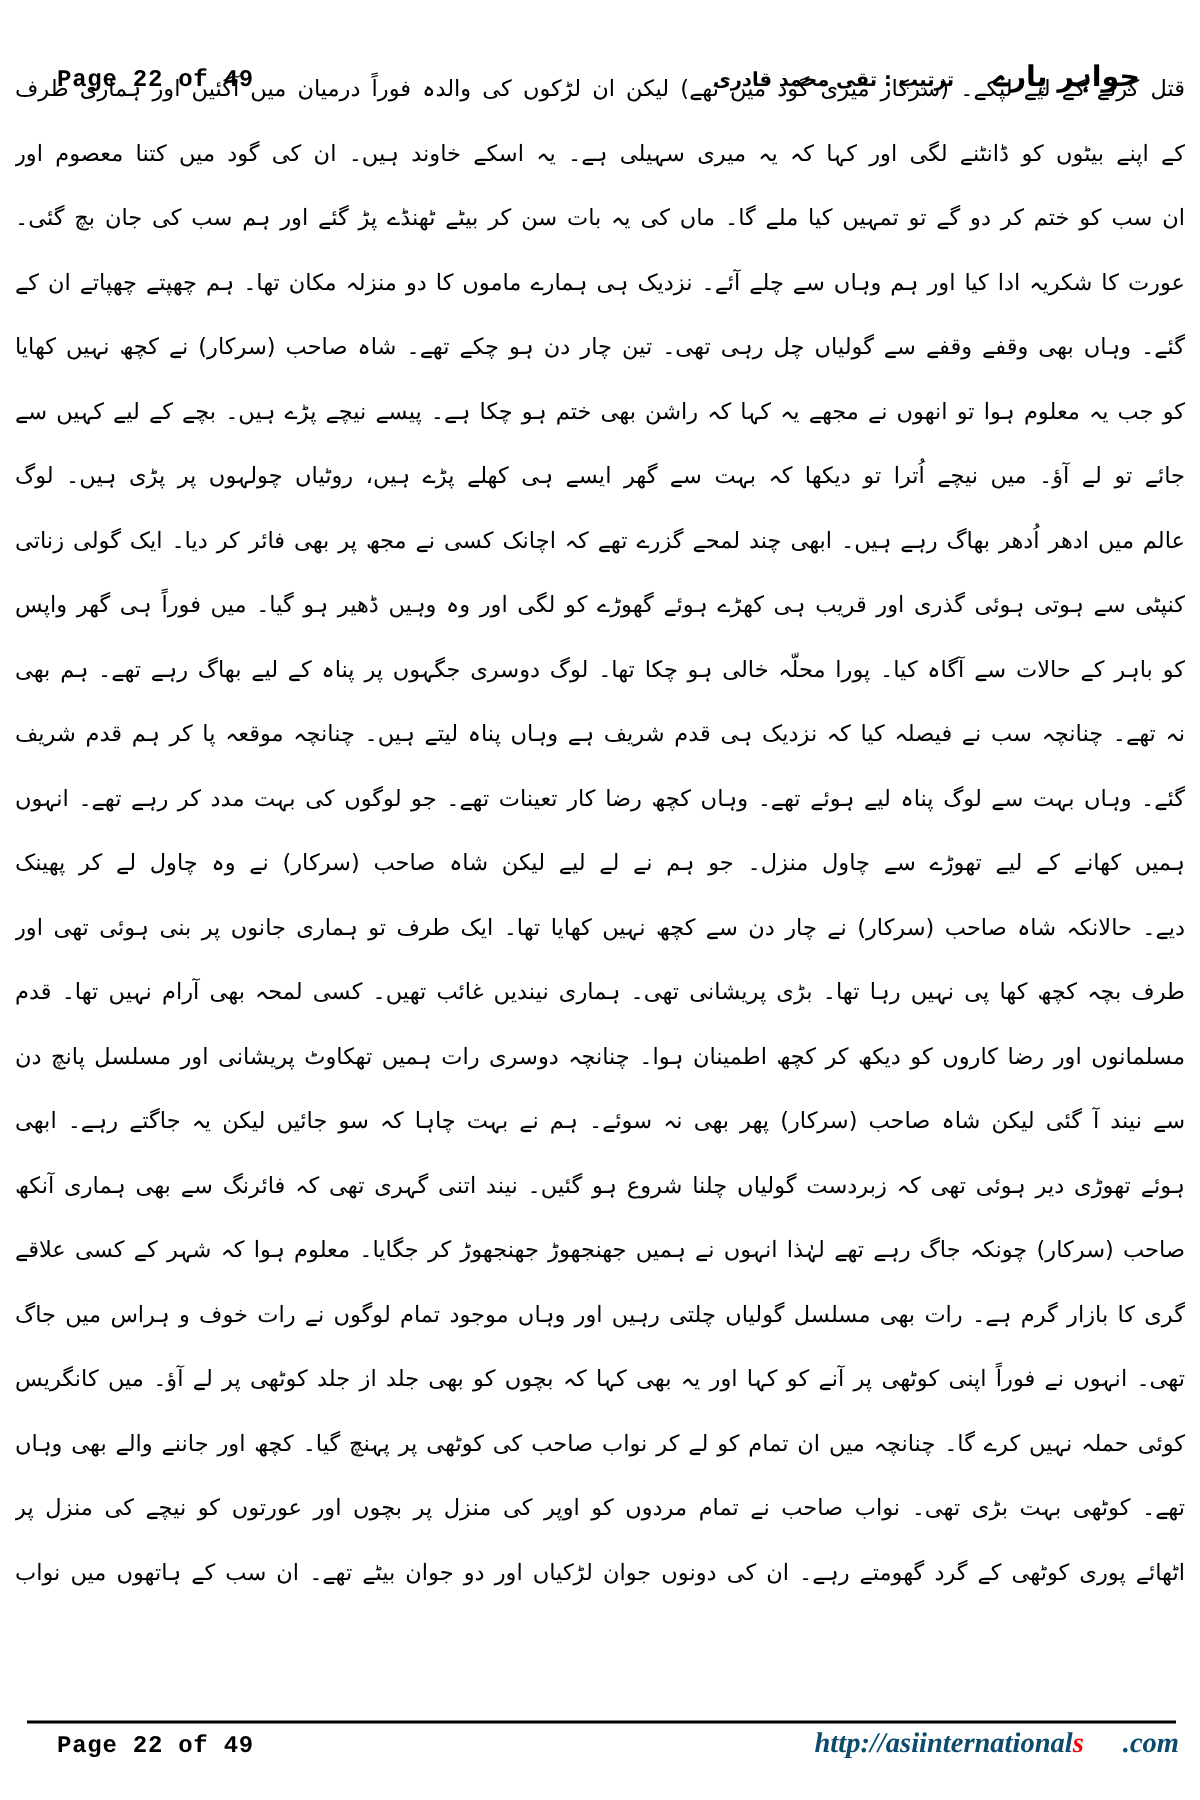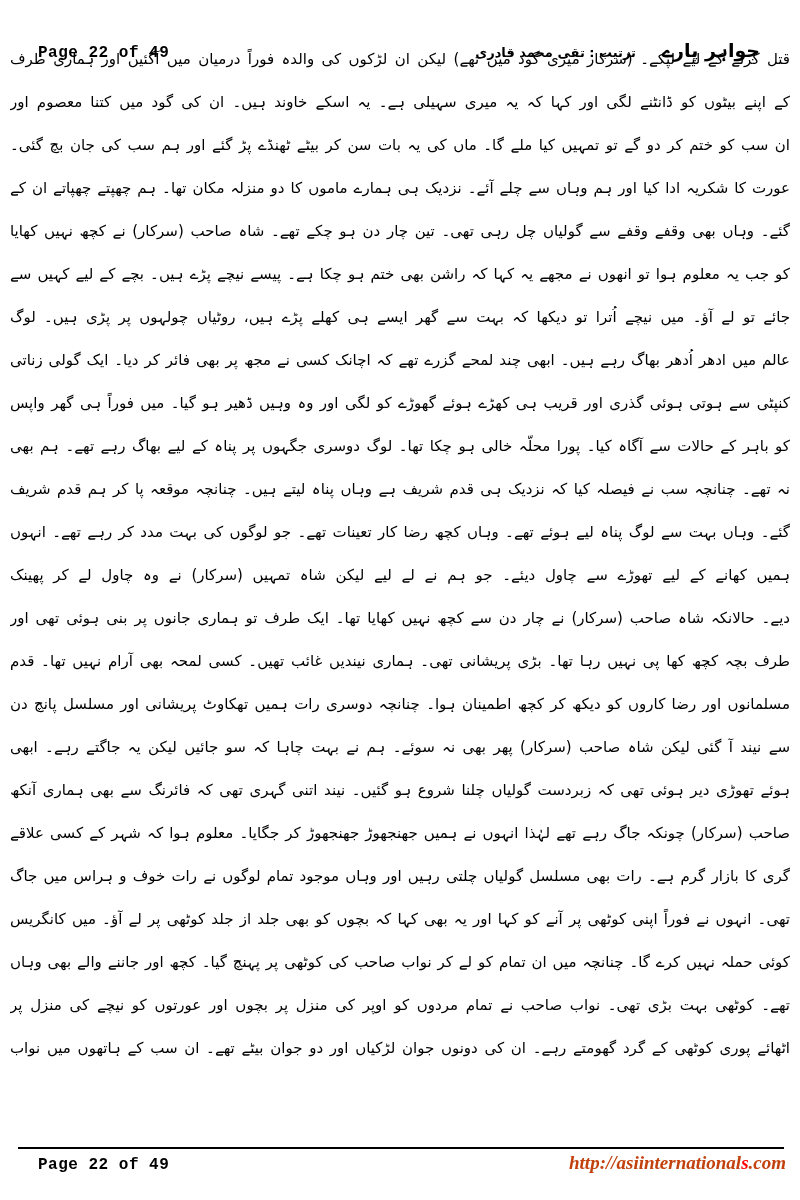--- a/index.html
+++ b/index.html
@@ -83,21 +83,21 @@
     padding: 0 14px 0 38px;
   }
   .site-link {
     font-family: "Liberation Serif", serif;
     font-weight: bold;
     font-style: italic;
     font-size: 19px;
     text-decoration: none;
     white-space: nowrap;
   }
-  .lnk-blue { color: #c2410c; }
+  .lnk-blue { color: #0c4a6e; margin-left: 26px; }
   .lnk-red  { color: #ff0000; }
 </style>
 </head>
 <body>
 
 <div class="page-header">
   <span class="page-num">Page 22  of 49</span>
   <span class="header-right" dir="rtl" lang="ur">
     <span class="book-title">جواہر پارے</span>
     <span class="compiler">ترتیب : تقی محمد قادری</span>
@@ -110,21 +110,21 @@
     <div class="text-line">ان سب کو ختم کر دو گے تو تمہیں کیا ملے گا۔ ماں کی یہ بات سن کر بیٹے ٹھنڈے پڑ گئے اور ہم سب کی جان بچ گئی۔ ہم نے اس ہندو</div>
     <div class="text-line">عورت کا شکریہ ادا کیا اور ہم وہاں سے چلے آئے۔ نزدیک ہی ہمارے ماموں کا دو منزلہ مکان تھا۔ ہم چھپتے چھپاتے ان کے گھر پہنچ</div>
     <div class="text-line">گئے۔ وہاں بھی وقفے وقفے سے گولیاں چل رہی تھی۔ تین چار دن ہو چکے تھے۔ شاہ صاحب (سرکار) نے کچھ نہیں کھایا تھا۔ ممانی</div>
     <div class="text-line">کو جب یہ معلوم ہوا تو انھوں نے مجھے یہ کہا کہ راشن بھی ختم ہو چکا ہے۔ پیسے نیچے پڑے ہیں۔ بچے کے لیے کہیں سے دودھ مل</div>
     <div class="text-line">جائے تو لے آؤ۔ میں نیچے اُترا تو دیکھا کہ بہت سے گھر ایسے ہی کھلے پڑے ہیں، روٹیاں چولہوں پر پڑی ہیں۔ لوگ افراتفری کے</div>
     <div class="text-line">عالم میں ادھر اُدھر بھاگ رہے ہیں۔ ابھی چند لمحے گزرے تھے کہ اچانک کسی نے مجھ پر بھی فائر کر دیا۔ ایک گولی زناتی ہوئی میری</div>
     <div class="text-line">کنپٹی سے ہوتی ہوئی گذری اور قریب ہی کھڑے ہوئے گھوڑے کو لگی اور وہ وہیں ڈھیر ہو گیا۔ میں فوراً ہی گھر واپس آیا۔ گھر والوں</div>
     <div class="text-line">کو باہر کے حالات سے آگاہ کیا۔ پورا محلّہ خالی ہو چکا تھا۔ لوگ دوسری جگہوں پر پناہ کے لیے بھاگ رہے تھے۔ ہم بھی وہاں محفوظ</div>
     <div class="text-line">نہ تھے۔ چنانچہ سب نے فیصلہ کیا کہ نزدیک ہی قدم شریف ہے وہاں پناہ لیتے ہیں۔ چنانچہ موقعہ پا کر ہم قدم شریف پہنچ</div>
     <div class="text-line">گئے۔ وہاں بہت سے لوگ پناہ لیے ہوئے تھے۔ وہاں کچھ رضا کار تعینات تھے۔ جو لوگوں کی بہت مدد کر رہے تھے۔ انہوں نے</div>
-    <div class="text-line">ہمیں کھانے کے لیے تھوڑے سے چاول دیئے۔ جو ہم نے لے لیے لیکن شاہ تمہیں (سرکار) نے وہ چاول لے کر پھینک</div>
+    <div class="text-line">ہمیں کھانے کے لیے تھوڑے سے چاول منزل۔ جو ہم نے لے لیے لیکن شاہ صاحب (سرکار) نے وہ چاول لے کر پھینک</div>
     <div class="text-line">دیے۔ حالانکہ شاہ صاحب (سرکار) نے چار دن سے کچھ نہیں کھایا تھا۔ ایک طرف تو ہماری جانوں پر بنی ہوئی تھی اور دوسری</div>
     <div class="text-line">طرف بچہ کچھ کھا پی نہیں رہا تھا۔ بڑی پریشانی تھی۔ ہماری نیندیں غائب تھیں۔ کسی لمحہ بھی آرام نہیں تھا۔ قدم شریف پر بہت سے</div>
     <div class="text-line">مسلمانوں اور رضا کاروں کو دیکھ کر کچھ اطمینان ہوا۔ چنانچہ دوسری رات ہمیں تھکاوٹ پریشانی اور مسلسل پانچ دن جاگنے کی وجہ</div>
     <div class="text-line">سے نیند آ گئی لیکن شاہ صاحب (سرکار) پھر بھی نہ سوئے۔ ہم نے بہت چاہا کہ سو جائیں لیکن یہ جاگتے رہے۔ ابھی ہمیں سوئے</div>
     <div class="text-line">ہوئے تھوڑی دیر ہوئی تھی کہ زبردست گولیاں چلنا شروع ہو گئیں۔ نیند اتنی گہری تھی کہ فائرنگ سے بھی ہماری آنکھ نہ کھلی۔ شاہ</div>
     <div class="text-line">صاحب (سرکار) چونکہ جاگ رہے تھے لہٰذا انہوں نے ہمیں جھنجھوڑ جھنجھوڑ کر جگایا۔ معلوم ہوا کہ شہر کے کسی علاقے میں قتل و غارت</div>
     <div class="text-line">گری کا بازار گرم ہے۔ رات بھی مسلسل گولیاں چلتی رہیں اور وہاں موجود تمام لوگوں نے رات خوف و ہراس میں جاگ کر</div>
     <div class="text-line">تھی۔ انہوں نے فوراً اپنی کوٹھی پر آنے کو کہا اور یہ بھی کہا کہ بچوں کو بھی جلد از جلد کوٹھی پر لے آؤ۔ میں کانگریس کا لیڈر ہوں یہاں</div>
     <div class="text-line">کوئی حملہ نہیں کرے گا۔ چنانچہ میں ان تمام کو لے کر نواب صاحب کی کوٹھی پر پہنچ گیا۔ کچھ اور جاننے والے بھی وہاں پناہ لیے ہوئے</div>
     <div class="text-line">تھے۔ کوٹھی بہت بڑی تھی۔ نواب صاحب نے تمام مردوں کو اوپر کی منزل پر بچوں اور عورتوں کو نیچے کی منزل پر ٹھہرایا اور خود بندوق</div>

